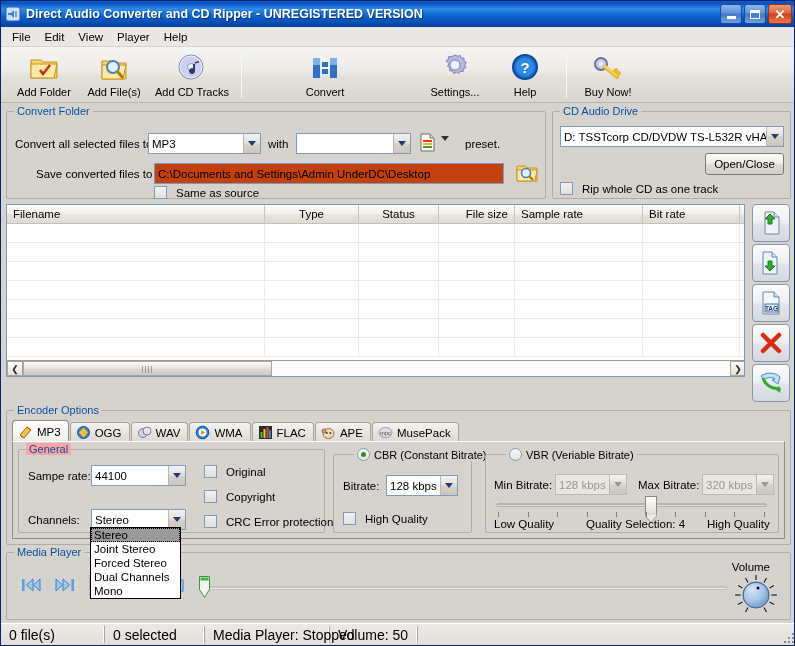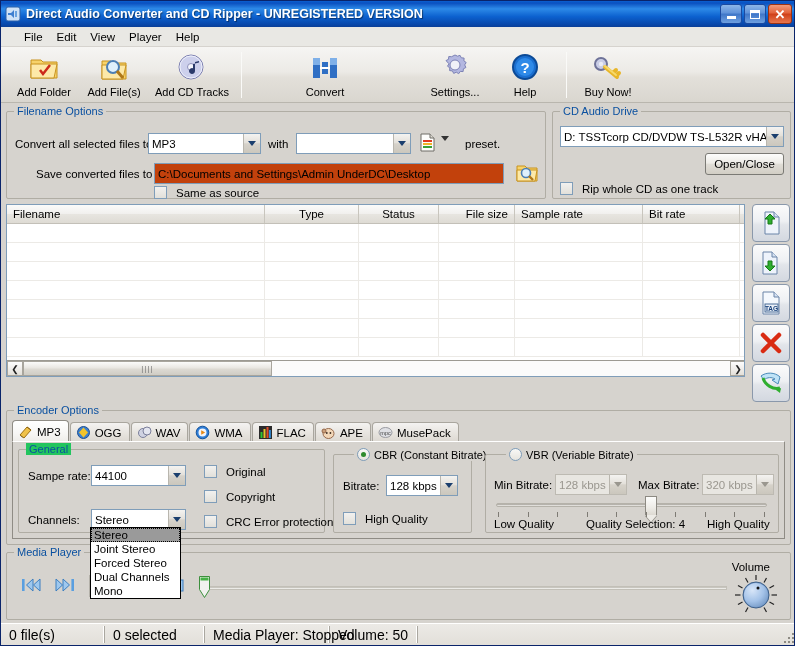--- a/index.html
+++ b/index.html
@@ -56,21 +56,21 @@
   }
   .glyph-min { width: 9px; height: 3px; background: #fff; margin-top: 6px; }
   .glyph-max { width: 10px; height: 9px; border: 1px solid #fff; border-top-width: 3px; }
   .glyph-close { color: #fff; font-size: 13px; font-weight: bold; line-height: 1; }
 
   
   .menubar {
     height: 20px;
     background: #e9e8e4;
     display: flex; align-items: center;
-    padding-left: 16px;
+    padding-left: 4px;
     border-bottom: 1px solid #d6d3ce;
   }
   .menu-item {
     padding: 2px 7px;
     font-size: 11.5px;
     color: #000;
     cursor: default;
   }
 
   
@@ -440,21 +440,21 @@
           <circle cx="9" cy="12" r="2.2" fill="#e9ebf5"></circle>
           <path d="M13 15l12 10M21 21l3-3M24 24l3-3" stroke="#e8b62a" stroke-width="4" stroke-linecap="round"></path>
           <path d="M13 14l11 9" stroke="#f7d96a" stroke-width="2" stroke-linecap="round"></path>
         </svg>
       </div>
       <div class="lbl">Buy Now!</div>
     </div>
   </div>
 
   <div class="group" style="left:5px; top:110px; width:540px; height:88px;">
-    <div class="legend">Filename Options</div>
+    <div class="legend">Convert Folder</div>
 
     <div class="lbl-txt" style="position:absolute; left:8px; top:26px;">Convert all selected files to</div>
 
     <div class="combo" style="position:absolute; left:141px; top:21px; width:113px;">
       <span class="val">MP3</span>
       <span class="arrow">
           <i class="chev"></i>
         </span>
     </div>
 
@@ -706,21 +706,21 @@
           <text x="7.5" y="10" font-size="5.5" fill="#444" text-anchor="middle" font-family="Liberation Sans, sans-serif">mpc</text>
         </svg>
       </span>
       <span>MusePack</span>
     </div>
   </div>
 
   <div style="position:absolute; left:11px; top:440px; width:773px; height:98px; background:#d6d3ce; border:1px solid #8f8c85; border-top:1px solid #ffffff;"></div>
 
   <div class="group" style="left:17px; top:448px; width:307px; height:84px;">
-    <div class="legend" style="background:#22c55e">General</div>
+    <div class="legend" style="background:#fca5a5">General</div>
 
     <div class="lbl-txt" style="position:absolute; left:9px; top:20px;">Sampe rate:</div>
     <div class="combo" style="position:absolute; left:72px; top:15px; width:95px;">
       <span class="val">44100</span>
       <span class="arrow">
           <i class="chev"></i>
         </span>
     </div>
 
     <div class="lbl-txt" style="position:absolute; left:9px; top:64px;">Channels:</div>

